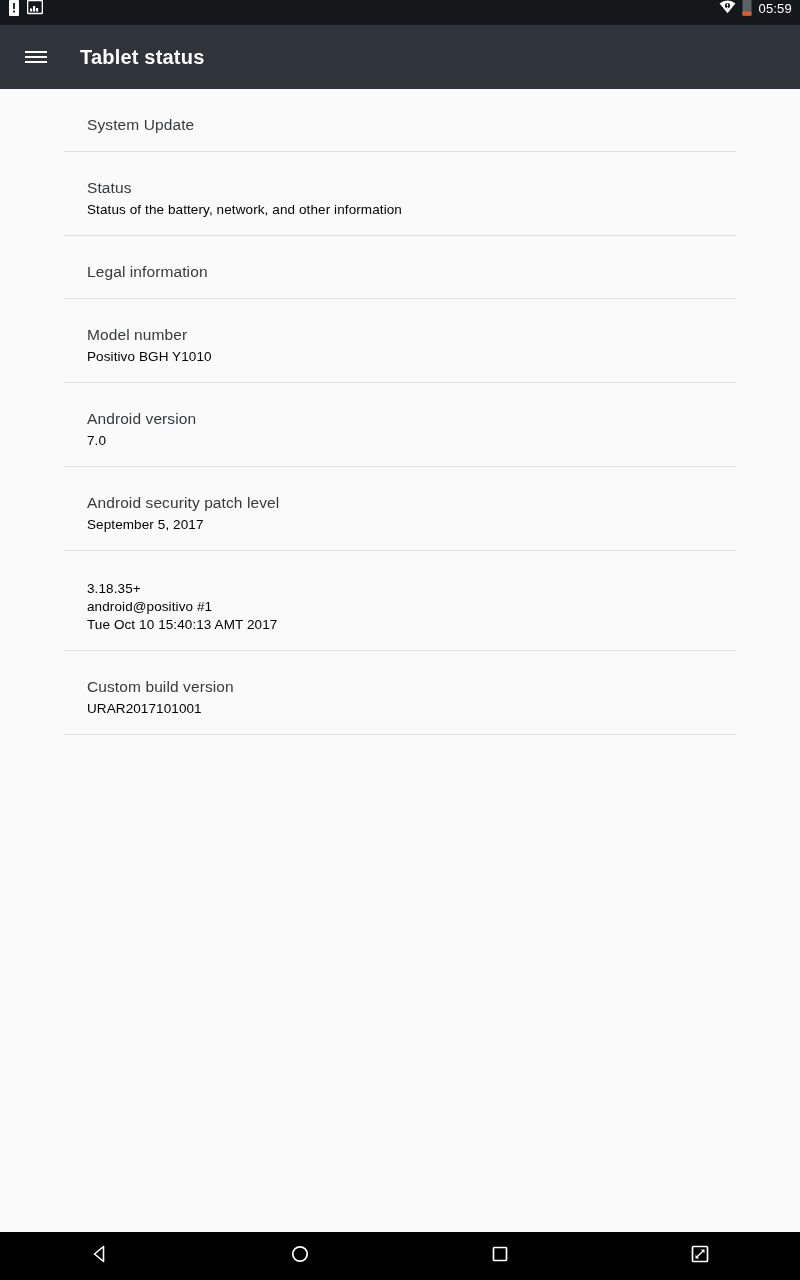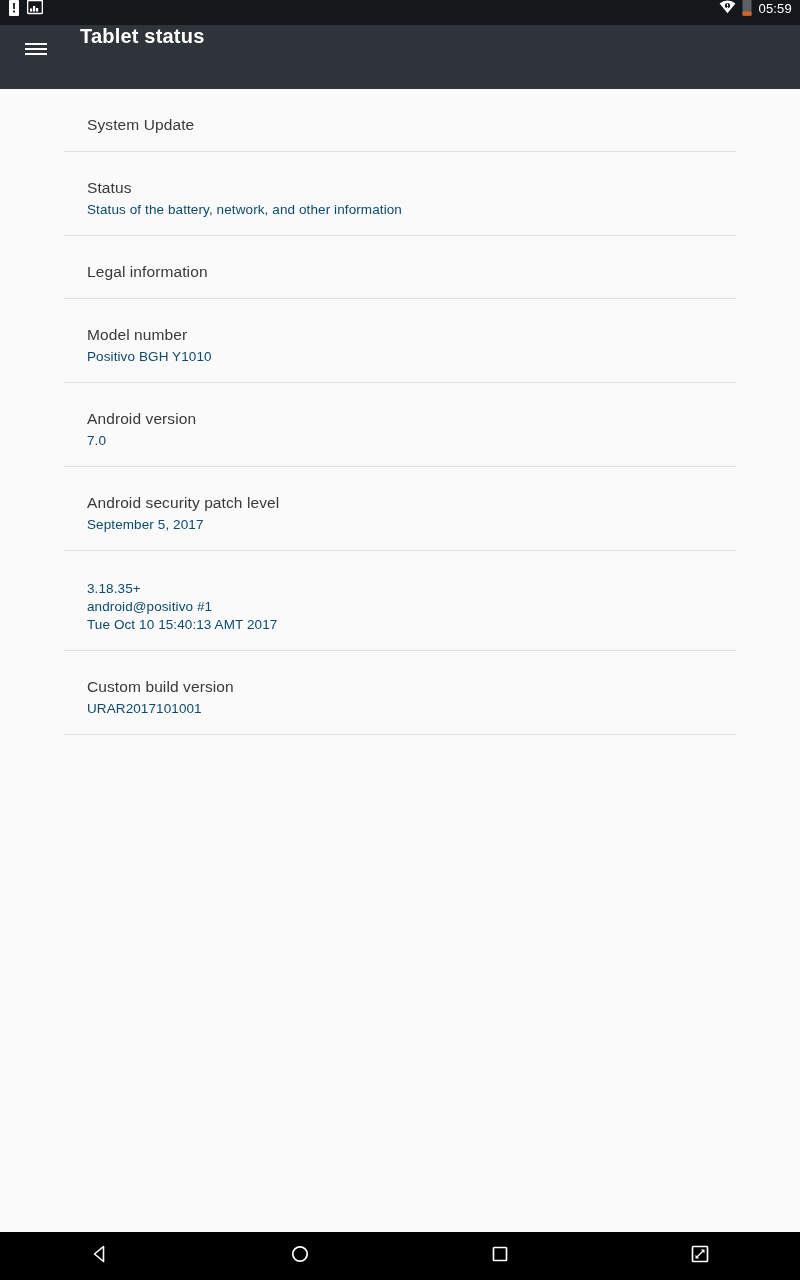--- a/index.html
+++ b/index.html
@@ -47,20 +47,21 @@
   .sb-icon { display: block; }
 
   
   #app-bar {
     position: absolute;
     top: 25px; left: 0;
     width: 800px;
     height: 64px;
     background: #2e343a;
     display: flex;
+    align-items: center;
     box-sizing: border-box;
   }
   #menu-button {
     width: 48px;
     height: 48px;
     margin-left: 12px;
     display: flex;
     align-items: center;
     justify-content: center;
     cursor: pointer;
@@ -109,21 +110,21 @@
     background: #e0e0e0;
   }
   .row-title {
     font-size: 15.5px;
     color: #37393b;
     line-height: 20px;
     letter-spacing: 0.1px;
   }
   .row-summary {
     font-size: 13.5px;
-    color: #0c4a6e;
+    color: #000000;
     line-height: 18px;
     margin-top: 3px;
     letter-spacing: 0.1px;
     white-space: pre-line;
   }
 
   
   #nav-bar {
     position: absolute;
     bottom: 0; left: 0;

